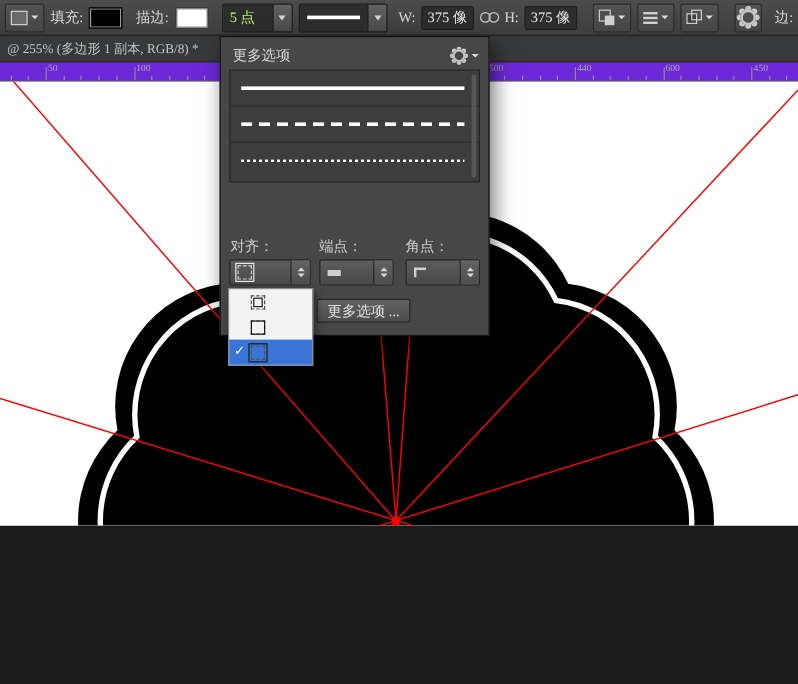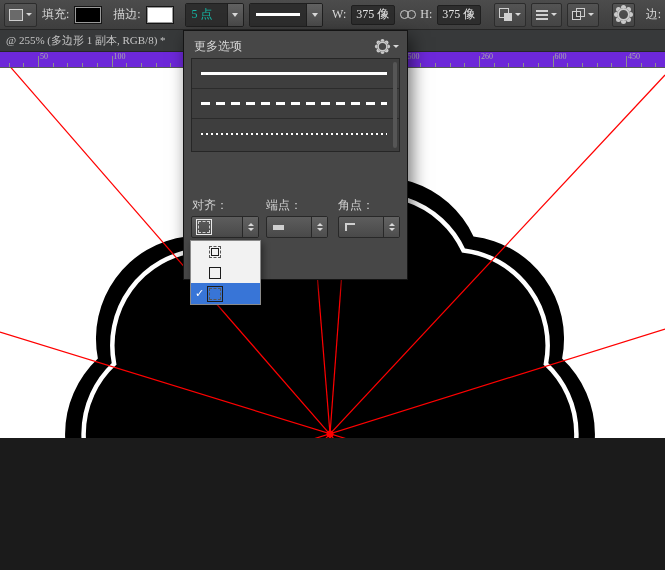--- a/index.html
+++ b/index.html
@@ -8,21 +8,21 @@
 
   
   .options-bar{position:absolute;left:0;top:0;width:665px;height:30px;box-sizing:border-box;
     background:linear-gradient(#4c4c4c,#3e3e3e);border-bottom:1px solid #262626;
     display:flex;align-items:center;gap:5px;padding:0 4px;color:#dcdcdc;font-size:12px;white-space:nowrap}
   .ob-label{color:#d8d8d8}
   .swatch{width:30px;height:18px;border:1px solid #151515;box-shadow:inset 0 0 0 1px #9a9a9a;box-sizing:border-box}
   .swatch.fill{background:#000}
   .swatch.stroke{background:#fff}
   .combo{display:flex;height:22px;border:1px solid #1f1f1f;border-radius:2px;overflow:hidden;align-items:stretch}
-  .combo .val{background:#2d2d2d;color:#14b8a6;display:flex;align-items:center;padding:0 6px;font-size:12px}
+  .combo .val{background:#2d2d2d;color:#bef264;display:flex;align-items:center;padding:0 6px;font-size:12px}
   .combo .arrow{width:15px;background:linear-gradient(#616161,#4a4a4a);display:flex;align-items:center;justify-content:center;border-left:1px solid #1f1f1f}
   .txt-field{height:20px;background:#2d2d2d;border:1px solid #1f1f1f;border-radius:2px;color:#e5e5e5;
     font-size:12px;display:flex;align-items:center;padding:0 4px;box-sizing:border-box;overflow:hidden}
   .obtn{height:22px;display:flex;align-items:center;justify-content:center;gap:3px;padding:0 4px;
     background:linear-gradient(#545454,#454545);border:1px solid #2c2c2c;border-radius:2px}
   .tri{width:0;height:0;border-left:3.5px solid transparent;border-right:3.5px solid transparent;border-top:4px solid #d8d8d8}
   .tri.up{border-top:none;border-bottom:3.5px solid #d8d8d8}
   .tri.sm{border-left-width:3px;border-right-width:3px;border-top-width:3.5px}
   .tri.sm.up{border-top:none;border-bottom:3.5px solid #d8d8d8}
 
@@ -193,21 +193,21 @@
       <div class="tick" style="left: 361.4px;"></div>
       <div class="tick" style="left: 376.1px;"></div>
       <div class="tick" style="left: 390.8px;"></div>
       <div class="tick major" style="left: 405.5px;"></div>
       <div class="tick-label" style="left: 407.5px;">500</div>
       <div class="tick" style="left: 420.2px;"></div>
       <div class="tick" style="left: 434.9px;"></div>
       <div class="tick" style="left: 449.6px;"></div>
       <div class="tick" style="left: 464.3px;"></div>
       <div class="tick major" style="left: 479px;"></div>
-      <div class="tick-label" style="left: 481px;">260</div>
+      <div class="tick-label" style="left: 481px;">440</div>
       <div class="tick" style="left: 493.7px;"></div>
       <div class="tick" style="left: 508.4px;"></div>
       <div class="tick" style="left: 523.1px;"></div>
       <div class="tick" style="left: 537.8px;"></div>
       <div class="tick major" style="left: 552.5px;"></div>
       <div class="tick-label" style="left: 554.5px;">600</div>
       <div class="tick" style="left: 567.2px;"></div>
       <div class="tick" style="left: 581.9px;"></div>
       <div class="tick" style="left: 596.6px;"></div>
       <div class="tick" style="left: 611.3px;"></div>
@@ -278,20 +278,23 @@
     <div class="pdrop" style="left:154px;width:62px">
       <span class="icon-area">
           <span class="ico-corner"></span>
         </span>
       <span class="stepper">
         <span class="tri sm up"></span>
         <span class="tri sm"></span>
       </span>
     </div>
 
+    <div class="more-btn">
+      <span>更多选项 ...</span>
+    </div>
   </div>
 
   <div class="align-popup">
       <div class="menu-item">
         <span class="check"></span>
         <span class="ai ai-inside">
           <i></i>
         </span>
       </div>
       <div class="menu-item">

